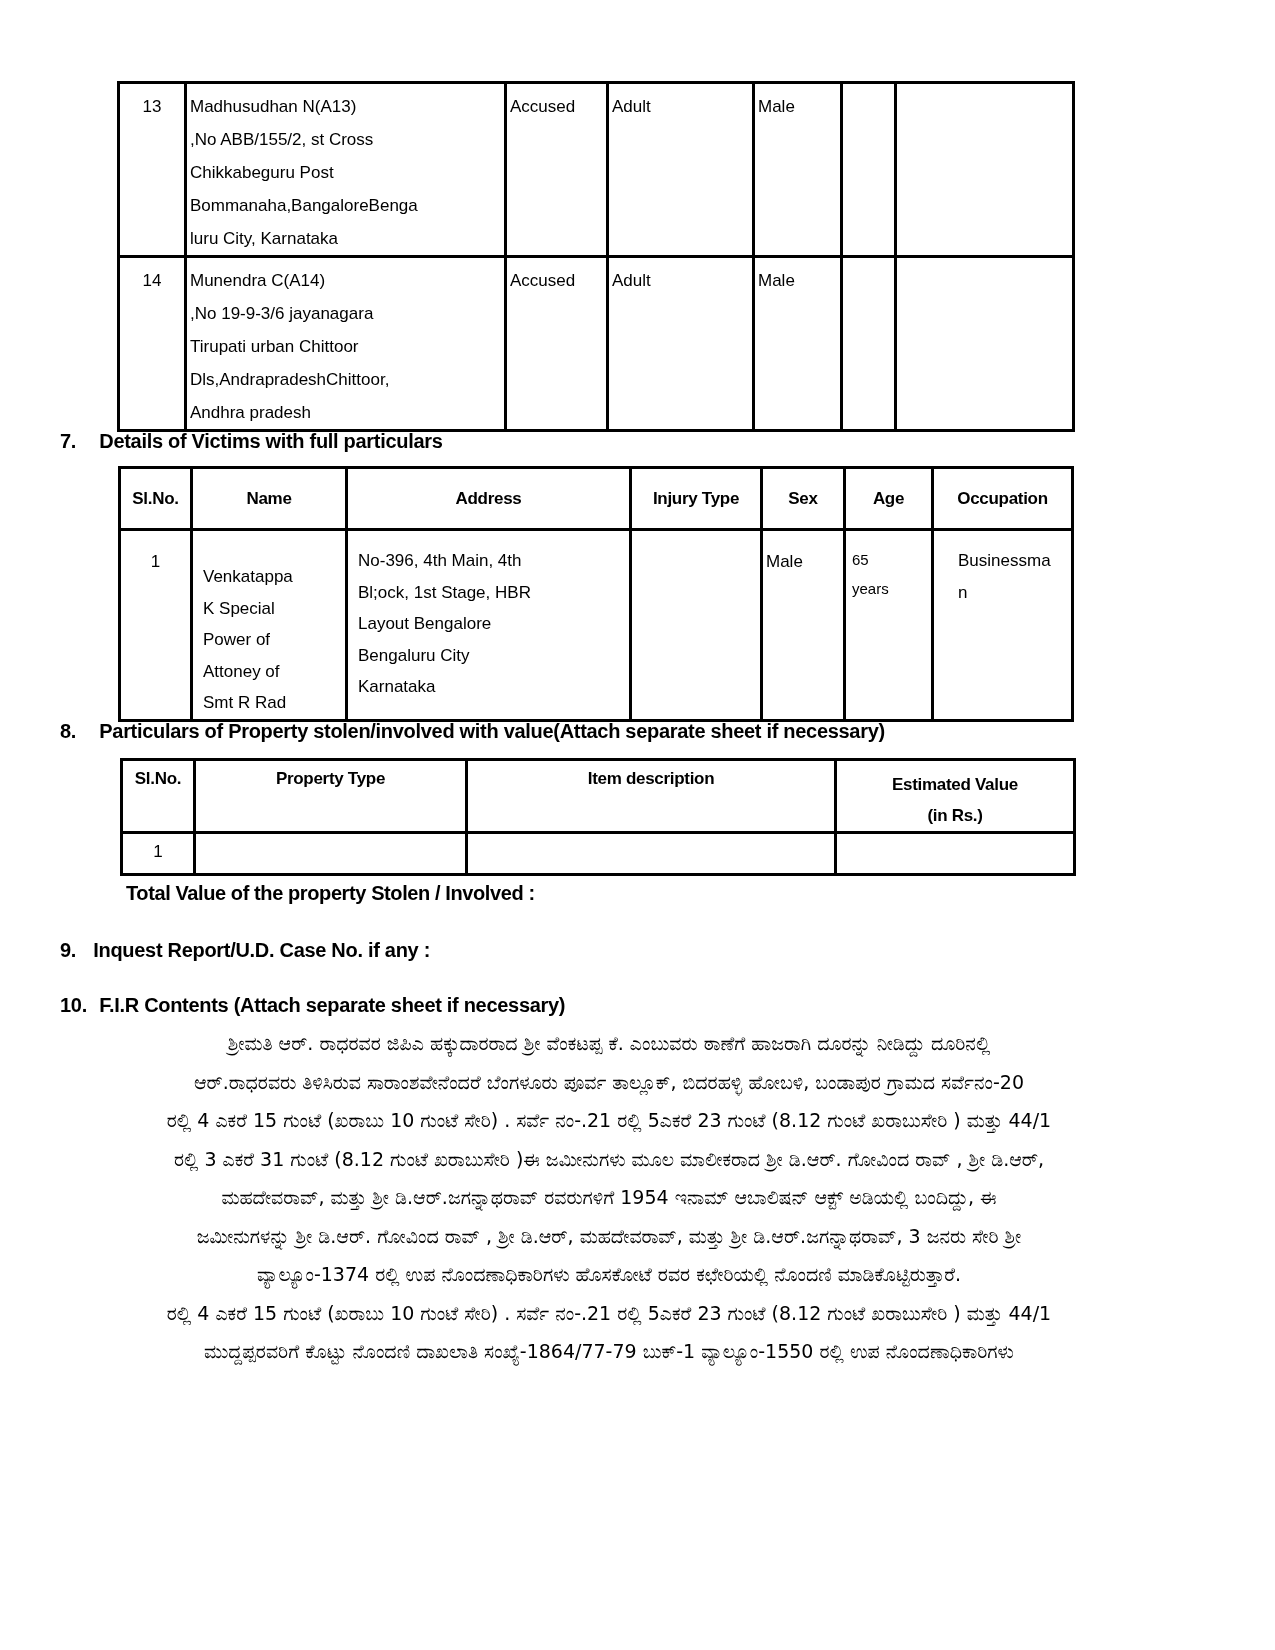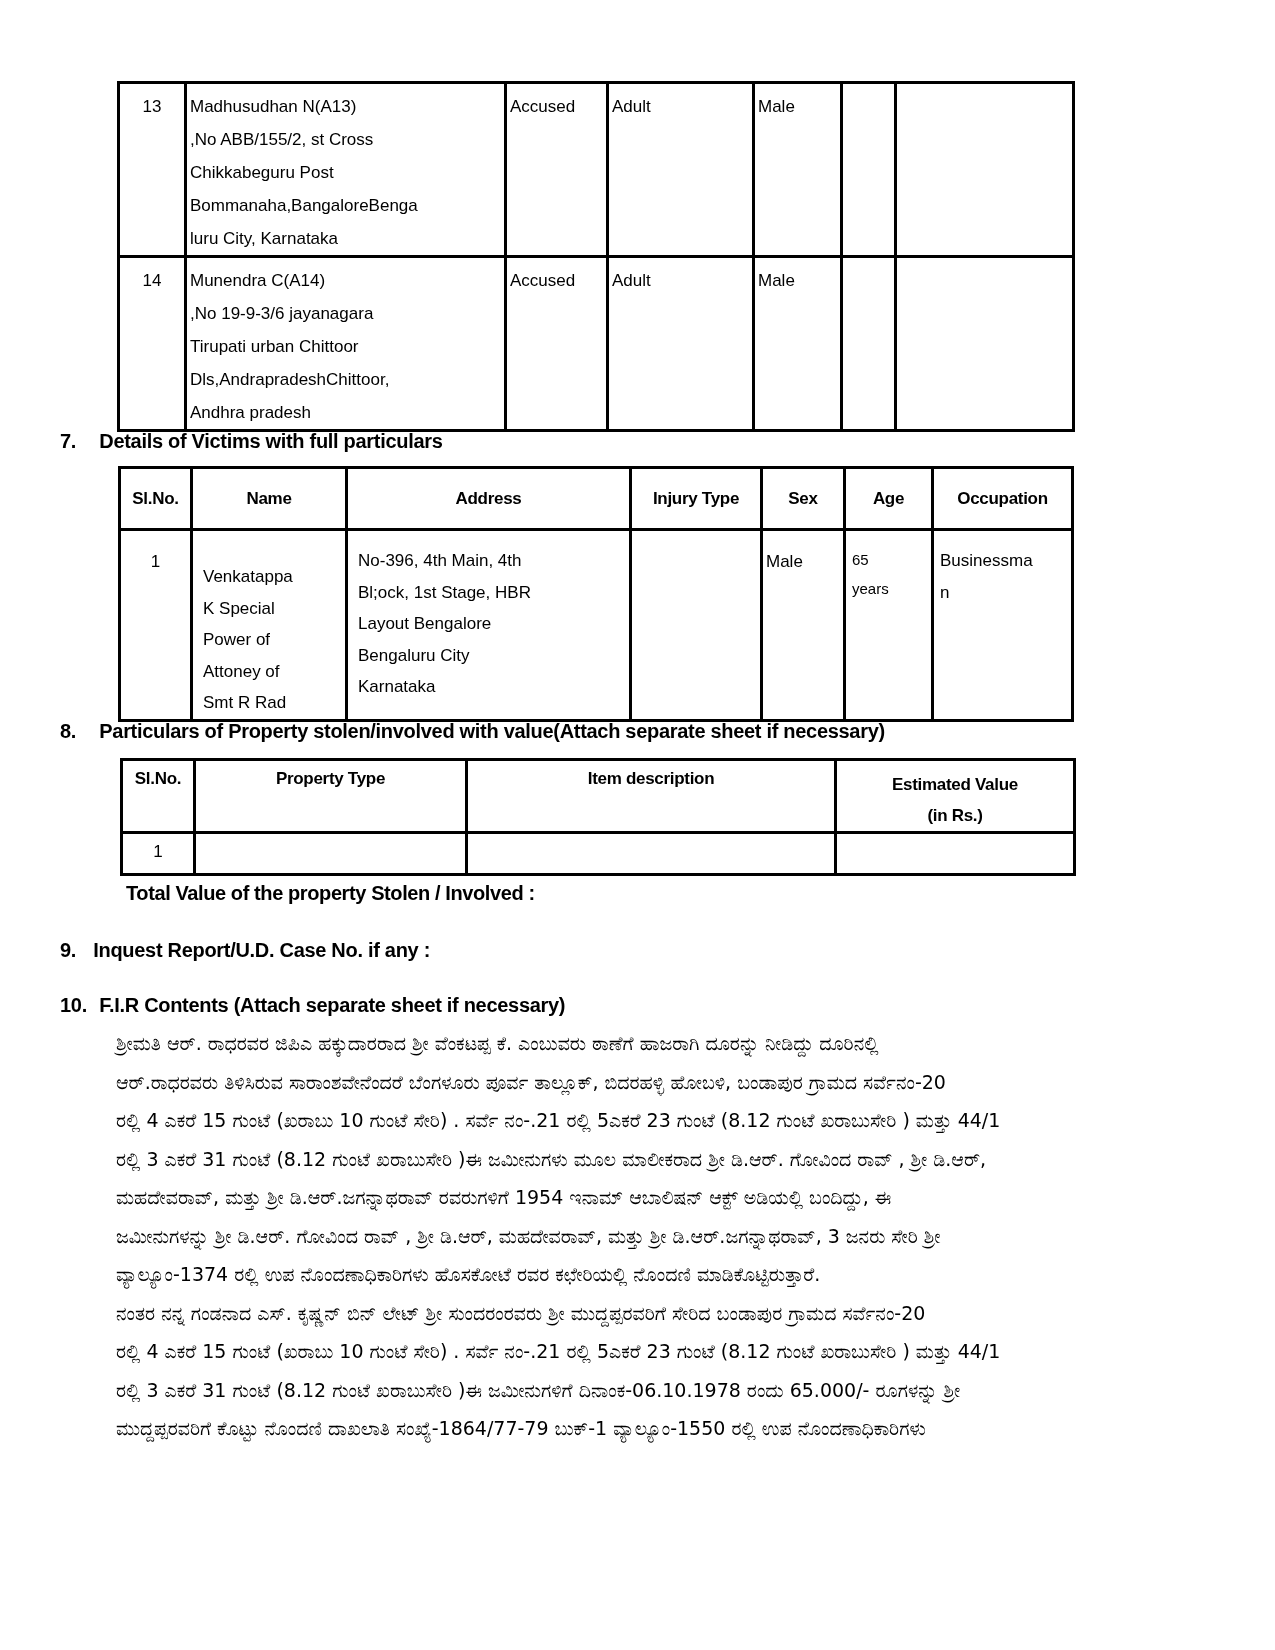--- a/index.html
+++ b/index.html
@@ -132,21 +132,21 @@
           <div class="cell-text"></div>
         </td>
     <td>
           <div class="cell-text" style="padding-top:14px;">Male</div>
         </td>
     <td>
           <div class="cell-text" style="padding:14px 6px 0 6px; font-size:15px; line-height:29px;">65
 years</div>
         </td>
     <td>
-          <div class="cell-text" style="padding:14px 4px 0 6px; line-height:31.5px;">Businessma
+          <div class="cell-text" style="padding:14px 4px 0 12px; line-height:31.5px;margin-left:12px;">Businessma
 n</div>
         </td>
   </tr>
 </tbody>
   </table>
 
 <div class="abs sec-title" style="left:60px; top:720px;">
   <span style="display:inline-block; width:34px;">8.</span>
   <span>Particulars of Property stolen/involved with value(Attach separate sheet if necessary)</span>
 </div>
@@ -192,25 +192,23 @@
   <span style="display:inline-block; width:28px;">9.</span>
   <span>Inquest Report/U.D. Case No. if any :</span>
   <span></span>
 </div>
 
 <div class="abs sec-title" style="left:60px; top:994px;">
   <span style="display:inline-block; width:34px;">10.</span>
   <span>F.I.R Contents (Attach separate sheet if necessary)</span>
 </div>
 
-<div class="abs" style="left:116px; top:1024px; width:970px;">
+<div class="abs" style="left:124px; top:1024px; width:970px;text-align:center;">
   <div class="fir-line">ಶ್ರೀಮತಿ  ಆರ್. ರಾಧರವರ ಜಿಪಿಎ ಹಕ್ಕುದಾರರಾದ ಶ್ರೀ ವೆಂಕಟಪ್ಪ ಕೆ. ಎಂಬುವರು ಠಾಣೆಗೆ ಹಾಜರಾಗಿ ದೂರನ್ನು ನೀಡಿದ್ದು  ದೂರಿನಲ್ಲಿ</div>
   <div class="fir-line">ಆರ್.ರಾಧರವರು ತಿಳಿಸಿರುವ ಸಾರಾಂಶವೇನೆಂದರೆ ಬೆಂಗಳೂರು ಪೂರ್ವ ತಾಲ್ಲೂಕ್, ಬಿದರಹಳ್ಳಿ ಹೋಬಳಿ, ಬಂಡಾಪುರ ಗ್ರಾಮದ ಸರ್ವೆನಂ-20</div>
   <div class="fir-line">ರಲ್ಲಿ 4 ಎಕರೆ 15 ಗುಂಟೆ (ಖರಾಬು 10 ಗುಂಟೆ ಸೇರಿ) .  ಸರ್ವೆ ನಂ-.21 ರಲ್ಲಿ 5ಎಕರೆ 23 ಗುಂಟೆ (8.12 ಗುಂಟೆ ಖರಾಬುಸೇರಿ ) ಮತ್ತು 44/1</div>
   <div class="fir-line">ರಲ್ಲಿ 3 ಎಕರೆ 31 ಗುಂಟೆ (8.12 ಗುಂಟೆ ಖರಾಬುಸೇರಿ )ಈ ಜಮೀನುಗಳು ಮೂಲ ಮಾಲೀಕರಾದ ಶ್ರೀ ಡಿ.ಆರ್. ಗೋವಿಂದ ರಾವ್ , ಶ್ರೀ ಡಿ.ಆರ್,</div>
   <div class="fir-line">ಮಹದೇವರಾವ್, ಮತ್ತು ಶ್ರೀ ಡಿ.ಆರ್.ಜಗನ್ನಾಥರಾವ್ ರವರುಗಳಿಗೆ 1954 ಇನಾಮ್ ಆಬಾಲಿಷನ್ ಆಕ್ಟ್ ಅಡಿಯಲ್ಲಿ ಬಂದಿದ್ದು, ಈ</div>
   <div class="fir-line">ಜಮೀನುಗಳನ್ನು ಶ್ರೀ ಡಿ.ಆರ್. ಗೋವಿಂದ ರಾವ್ , ಶ್ರೀ ಡಿ.ಆರ್, ಮಹದೇವರಾವ್, ಮತ್ತು ಶ್ರೀ ಡಿ.ಆರ್.ಜಗನ್ನಾಥರಾವ್, 3 ಜನರು ಸೇರಿ  ಶ್ರೀ</div>
   <div class="fir-line">ವ್ಯಾಲ್ಯೂಂ-1374 ರಲ್ಲಿ ಉಪ ನೊಂದಣಾಧಿಕಾರಿಗಳು ಹೊಸಕೋಟೆ ರವರ ಕಛೇರಿಯಲ್ಲಿ ನೊಂದಣಿ ಮಾಡಿಕೊಟ್ಟಿರುತ್ತಾರೆ.</div>
-  <div class="fir-line">ನಂತರ ನನ್ನ ಗಂಡನಾದ ಎಸ್. ಕೃಷ್ಣನ್ ಬಿನ್ ಲೇಟ್ ಶ್ರೀ ಸುಂದರಂರವರು ಶ್ರೀ ಮುದ್ದಪ್ಪರವರಿಗೆ ಸೇರಿದ ಬಂಡಾಪುರ ಗ್ರಾಮದ ಸರ್ವೆನಂ-20</div>
   <div class="fir-line">ರಲ್ಲಿ 4 ಎಕರೆ 15 ಗುಂಟೆ (ಖರಾಬು 10 ಗುಂಟೆ ಸೇರಿ) .  ಸರ್ವೆ ನಂ-.21 ರಲ್ಲಿ 5ಎಕರೆ 23 ಗುಂಟೆ (8.12 ಗುಂಟೆ ಖರಾಬುಸೇರಿ ) ಮತ್ತು 44/1</div>
-  <div class="fir-line">ರಲ್ಲಿ 3 ಎಕರೆ 31 ಗುಂಟೆ (8.12 ಗುಂಟೆ ಖರಾಬುಸೇರಿ )ಈ ಜಮೀನುಗಳಿಗೆ ದಿನಾಂಕ-06.10.1978 ರಂದು  65.000/- ರೂಗಳನ್ನು ಶ್ರೀ</div>
   <div class="fir-line">ಮುದ್ದಪ್ಪರವರಿಗೆ ಕೊಟ್ಟು ನೊಂದಣಿ ದಾಖಲಾತಿ ಸಂಖ್ಯೆ-1864/77-79 ಬುಕ್-1 ವ್ಯಾಲ್ಯೂಂ-1550 ರಲ್ಲಿ ಉಪ ನೊಂದಣಾಧಿಕಾರಿಗಳು</div>
 </div>
 
 </body></html>

